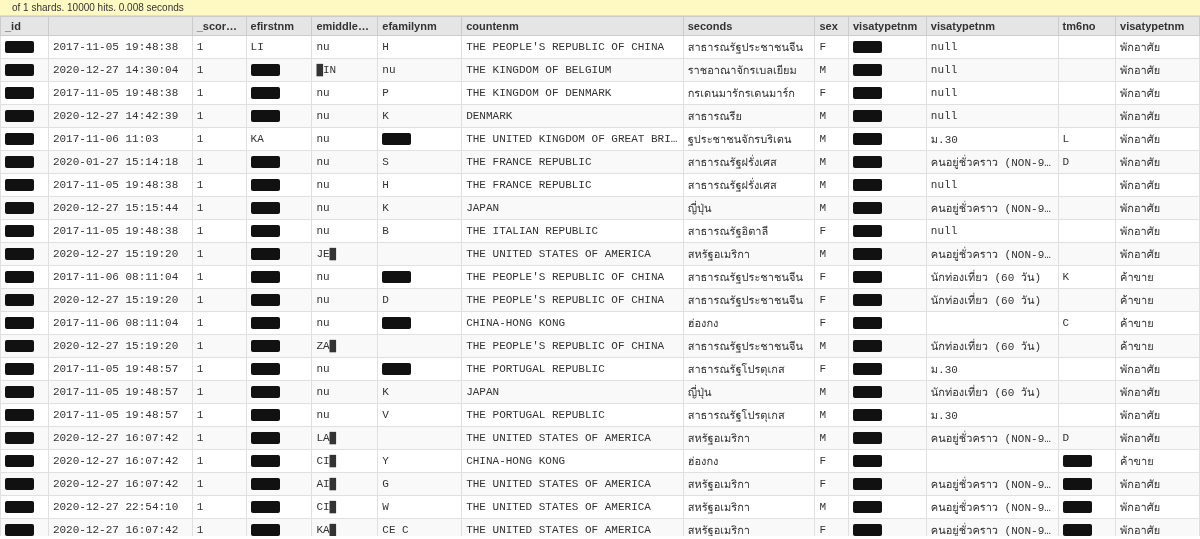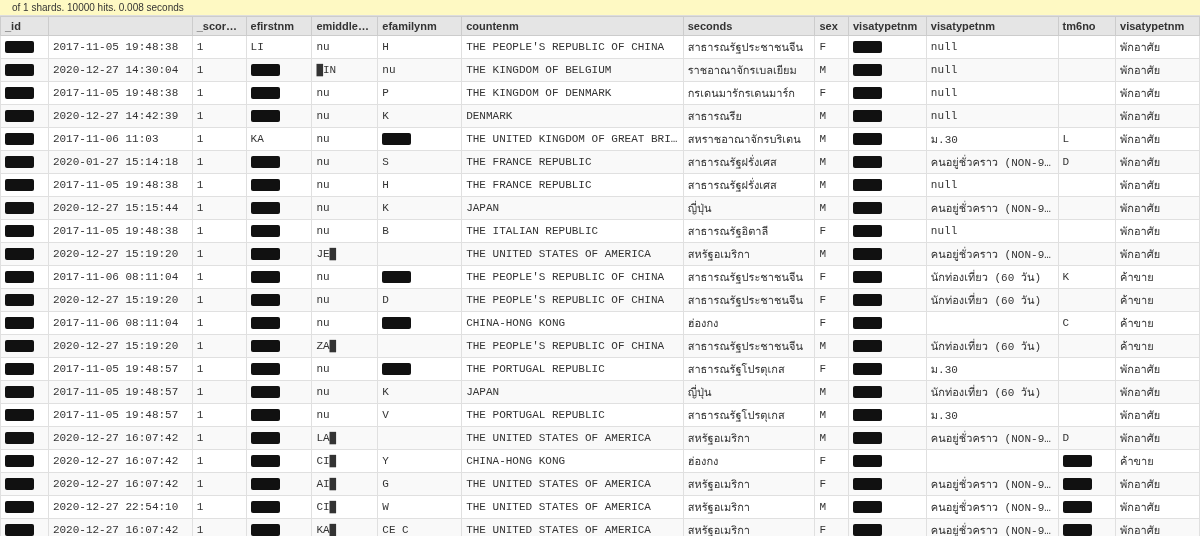--- a/index.html
+++ b/index.html
@@ -164,21 +164,21 @@
           <td class="col-rel">พักอาศัย</td>
         </tr>
         <tr>
           <td class="col-id"><span style="background:#111;color:#111;border-radius:2px;padding:0 8px;">&nbsp;&nbsp;</span></td>
           <td class="col-date">2017-11-06 11:03</td>
           <td class="col-score">1</td>
           <td class="col-efirst">KA</td>
           <td class="col-emid">nu</td>
           <td class="col-efam"><span style="background:#111;color:#111;border-radius:2px;padding:0 8px;">&nbsp;&nbsp;</span></td>
           <td class="col-country">THE UNITED KINGDOM OF GREAT BRITAIN</td>
-          <td class="col-countryth">สหราชอาณาจักรบริเตน</td>
+          <td class="col-countryth">ฐประชาชนจักรบริเตน</td>
           <td class="col-sex">M</td>
           <td class="col-passport"><span style="background:#111;color:#111;border-radius:2px;padding:0 8px;">&nbsp;&nbsp;</span></td>
           <td class="col-visa">ม.30</td>
           <td class="col-tm6">L</td>
           <td class="col-rel">พักอาศัย</td>
         </tr>
         <tr>
           <td class="col-id"><span style="background:#111;color:#111;border-radius:2px;padding:0 8px;">&nbsp;&nbsp;</span></td>
           <td class="col-date">2020-01-27 15:14:18</td>
           <td class="col-score">1</td>

